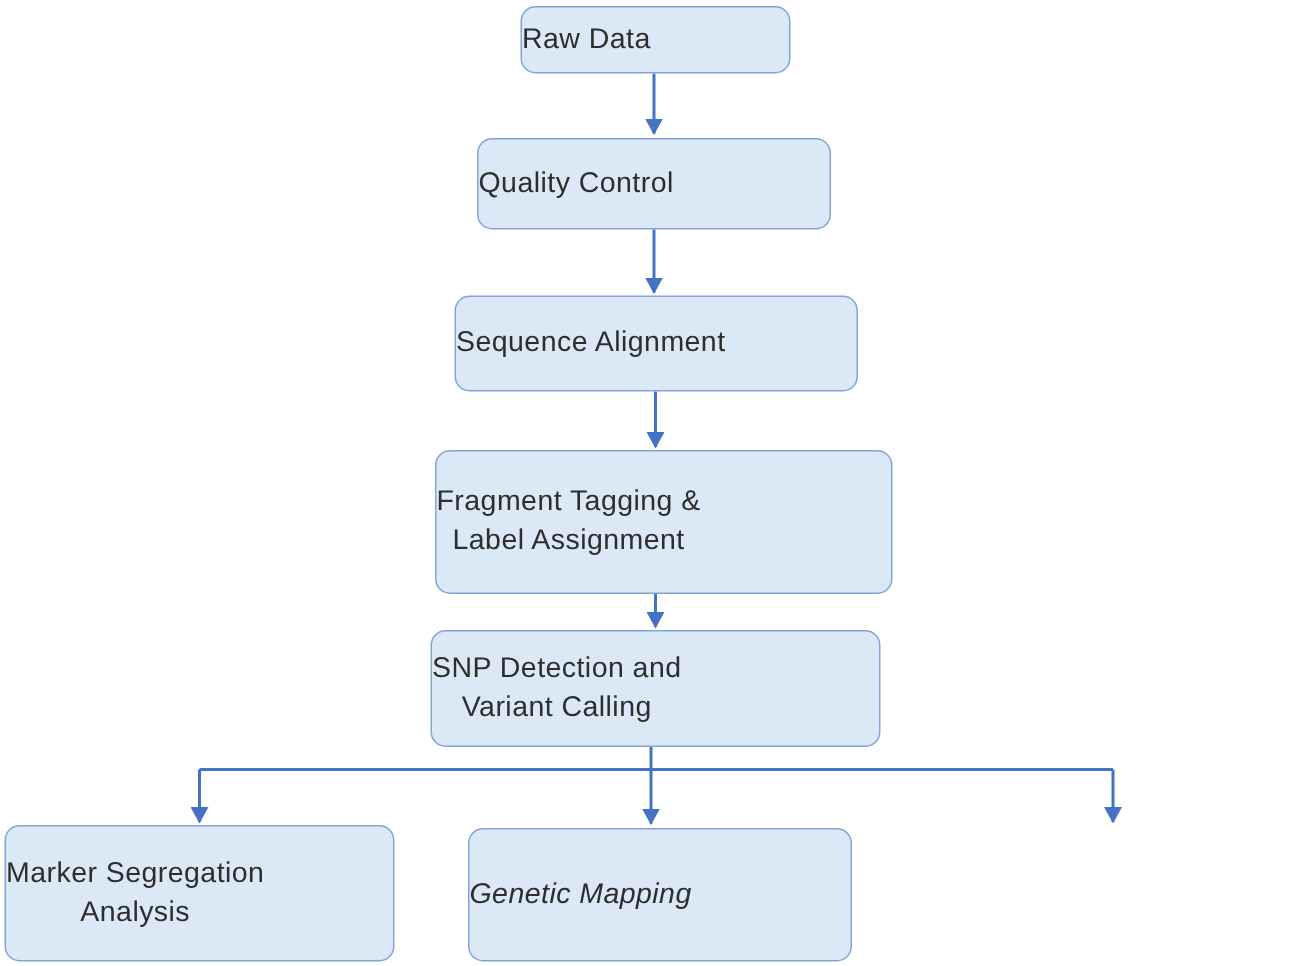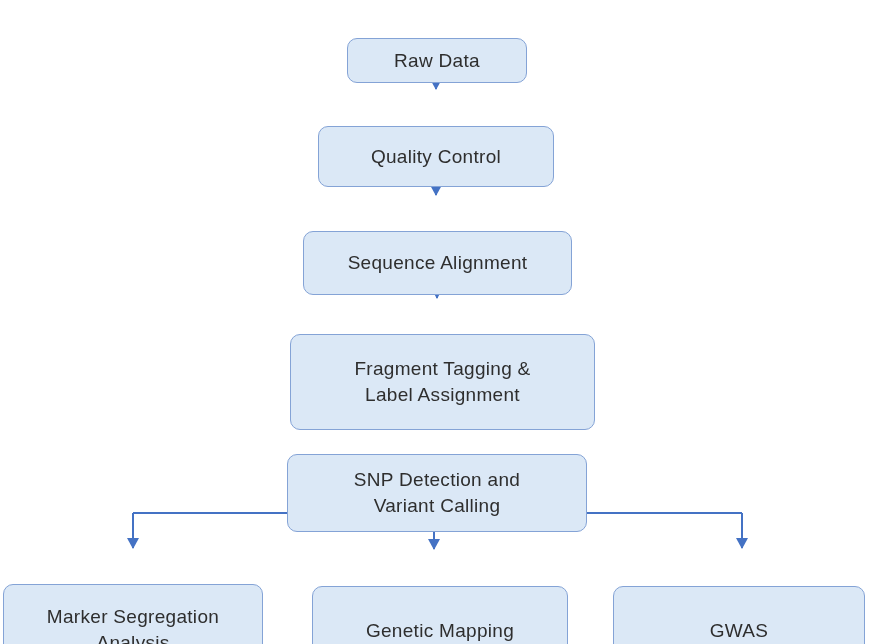--- a/index.html
+++ b/index.html
@@ -24,39 +24,38 @@
     pointer-events: none;
   }
   .node {
     position: absolute;
     box-sizing: border-box;
     background: #dbe8f6;
     border: 1.5px solid #84a3d6;
     border-radius: 10px;
     display: flex;
     align-items: center;
-    justify-content: center;
+    justify-content: flex-start;
     text-align: center;
-    margin-top: 34px;
   }
   .node .label {
     color: #2e2e2e;
     font-size: 19px;
     line-height: 1.35;
     white-space: pre-line;
     letter-spacing: 0.3px;
   }
   
   .n-raw        { left: 347px; top: 4px;   width: 180px; height: 45px; }
   .n-qc         { left: 318px; top: 92px;  width: 236px; height: 61px; }
   .n-align      { left: 303px; top: 197px; width: 269px; height: 64px; }
   .n-fragment   { left: 290px; top: 300px; width: 305px; height: 96px; }
   .n-snp        { left: 287px; top: 420px; width: 300px; height: 78px; }
   .n-marker     { left: 3px;   top: 550px; width: 260px; height: 91px; }
-  .n-genetic    { left: 312px; top: 552px; width: 256px; height: 89px; }
+  .n-genetic    { left: 312px; top: 552px; width: 256px; height: 89px; font-style: italic; }
   .n-gwas       { left: 613px; top: 552px; width: 252px; height: 89px; }
 </style>
 </head>
 <body>
 
 <div class="canvas">
 
   <svg class="connector-layer" viewBox="0 0 869 644" xmlns="http://www.w3.org/2000/svg">
     <defs>
       <marker id="arrowhead" markerUnits="userSpaceOnUse" markerWidth="12" markerHeight="12" refX="10" refY="6" orient="auto">
@@ -97,17 +96,14 @@
 
   <div class="node n-marker">
     <span class="label">Marker Segregation
 Analysis</span>
   </div>
 
   <div class="node n-genetic">
     <span class="label">Genetic Mapping</span>
   </div>
 
-  <div class="node n-gwas">
-    <span class="label">GWAS</span>
-  </div>
 
 </div>
 
 </body></html>

